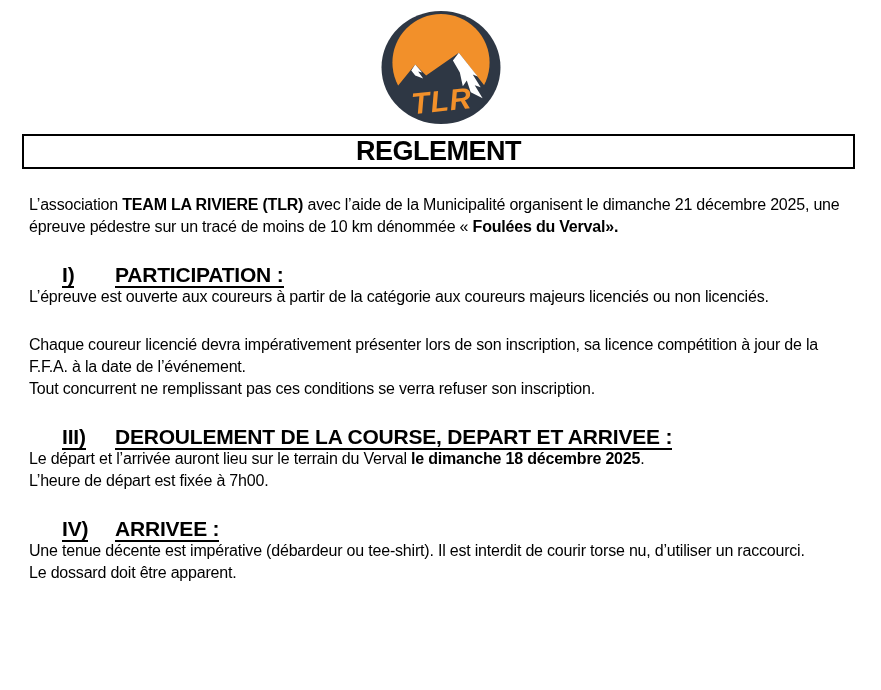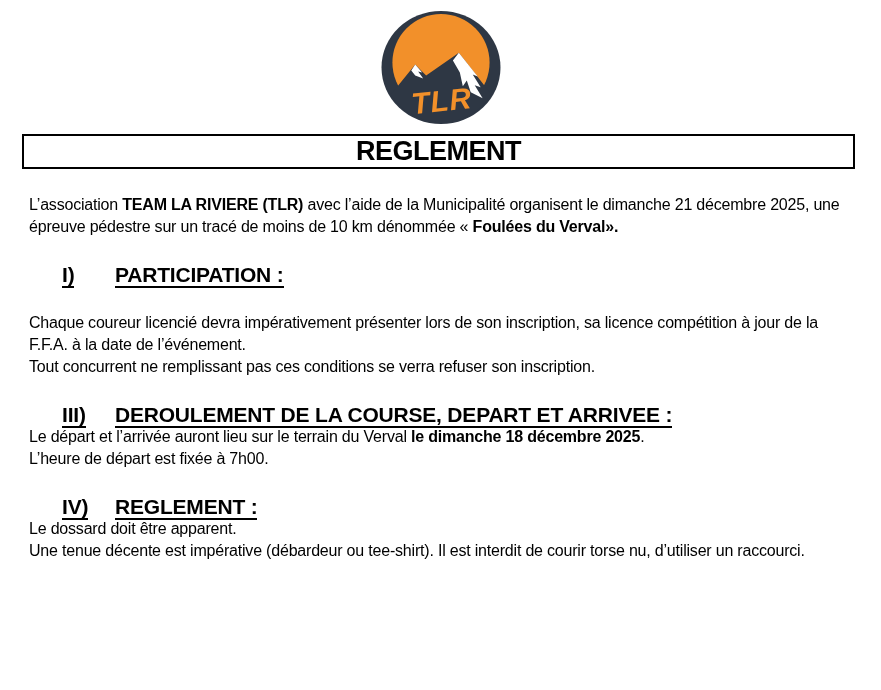--- a/index.html
+++ b/index.html
@@ -90,31 +90,32 @@
 
   <div class="title-box">
     <h1 class="page-title">REGLEMENT</h1>
   </div>
 
   <div class="content">
     <p class="intro" id="intro"><span>L’association </span><b>TEAM LA RIVIERE (TLR)</b><span> avec l’aide de la Municipalité organisent le dimanche 21 décembre 2025, une épreuve pédestre sur un tracé de moins de 10 km dénommée « </span><b>Foulées du Verval».</b></p>
     <div id="sections">
         <section class="section">
           <h2 class="sec-head"><span class="sec-num"><span class="underline">I)</span></span><span class="underline">PARTICIPATION :</span></h2>
+          <p class="body-para"><span>L’épreuve est ouverte aux coureurs à partir de la catégorie aux coureurs majeurs licenciés ou non licenciés.</span></p>
         </section>
         <section class="section">
           <p class="body-para"><span>Chaque coureur licencié devra impérativement présenter lors de son inscription, sa licence compétition à jour de la F.F.A. à la date de l’événement.</span></p>
           <p class="body-para"><span>Tout concurrent ne remplissant pas ces conditions se verra refuser son inscription.</span></p>
         </section>
         <section class="section">
           <h2 class="sec-head"><span class="sec-num"><span class="underline">III)</span></span><span class="underline">DEROULEMENT DE LA COURSE, DEPART ET ARRIVEE :</span></h2>
           <p class="body-para"><span>Le départ et l’arrivée auront lieu sur le terrain du Verval </span><b>le dimanche 18 décembre 2025</b><span>.</span></p>
           <p class="body-para"><span>L’heure de départ est fixée à 7h00.</span></p>
         </section>
         <section class="section">
-          <h2 class="sec-head"><span class="sec-num"><span class="underline">IV)</span></span><span class="underline">REGLEMENT :</span></h2>
+          <h2 class="sec-head"><span class="sec-num"><span class="underline">IV)</span></span><span class="underline">ARRIVEE :</span></h2>
+          <p class="body-para"><span>Une tenue décente est impérative (débardeur ou tee-shirt). Il est interdit de courir torse nu, d’utiliser un raccourci.</span></p>
           <p class="body-para"><span>Le dossard doit être apparent.</span></p>
-          <p class="body-para"><span>Une tenue décente est impérative (débardeur ou tee-shirt). Il est interdit de courir torse nu, d’utiliser un raccourci.</span></p>
         </section>
       </div>
   </div>
 
 </div>
 
 </body></html>

